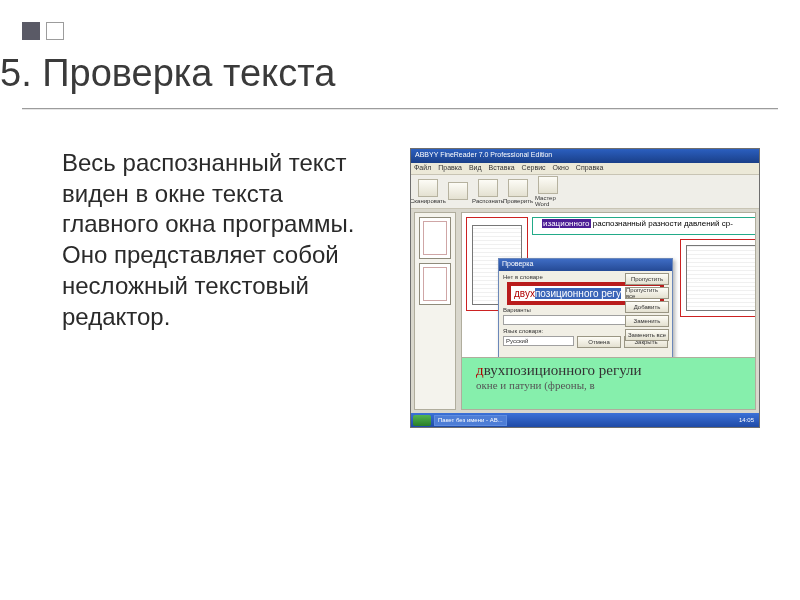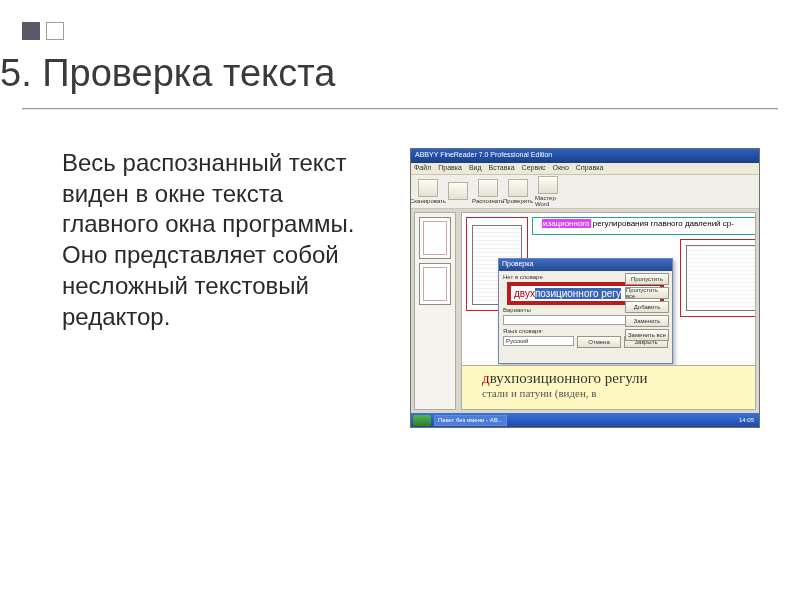--- a/index.html
+++ b/index.html
@@ -151,21 +151,21 @@
     background: repeating-linear-gradient(0deg,#fff,#fff 3px,#f0f0f0 3px,#f0f0f0 4px);
     border: 1px solid #777;
   }
   .doc .caption {
     position: absolute;
     font-size: 8px;
     color: #000;
     white-space: nowrap;
   }
   .doc .red-letter { color: #b00000; }
-  .doc .hl { background: #d946ef; color: #fff; padding: 0 1px; }
+  .doc .hl { background: #4c1d95; color: #fff; padding: 0 1px; }
   .doc .dialog {
     position: absolute;
     left: 36px; top: 45px;
     width: 175px; height: 106px;
     background: #f1efe5;
     border: 1px solid #6b87b9;
     box-shadow: 2px 2px 4px rgba(0,0,0,.3);
   }
   .dlg-title {
     height: 12px;
@@ -192,24 +192,24 @@
     display: flex; align-items: center; justify-content: center;
   }
   .dlg-btns-col {
     position: absolute; right: 3px; top: 14px;
     display: flex; flex-direction: column; gap: 2px;
   }
   
   .textpane {
     position: absolute;
     left: 0; right: 0; bottom: 0;
-    height: 44px;
+    height: 52px;
     border-top: 1px solid #b0ad9d;
-    background: #fef9c3;
-    padding: 4px 20px;
+    background: #86efac;
+    padding: 4px 14px;
     overflow: hidden;
   }
   .textpane .line1 {
     font-size: 15px;
     font-family: "Times New Roman", serif;
   }
   .textpane .line2 {
     font-size: 11px;
     font-family: "Times New Roman", serif;
     color: #555;
@@ -298,21 +298,21 @@
       </div>
 
       <div class="doc">
 
         <div class="seg-red" style="left:4px; top:4px; width:62px; height:94px;"></div>
         <div class="seg-grn" style="left:70px; top:4px; width:230px; height:18px;"></div>
         <div class="seg-red" style="left:218px; top:26px; width:82px; height:78px;"></div>
 
         <div class="caption" style="left:80px; top:6px;">
           <span class="hl">изационного</span>
-          <span>регулирования главного давлений ср-</span>
+          <span>распознанный разности давлений ср-</span>
         </div>
 
         <div class="diagram" style="left:10px; top:12px; width:50px; height:80px;"></div>
         <div class="diagram" style="left:224px; top:32px; width:70px; height:66px;"></div>
 
         <div class="dialog">
           <div class="dlg-title">Проверка</div>
           <div class="dlg-body">
             <div>Нет в словаре</div>
             <div class="dlg-word">
@@ -335,21 +335,21 @@
             <div class="dlg-btn">Добавить</div>
             <div class="dlg-btn">Заменить</div>
             <div class="dlg-btn">Заменить все</div>
           </div>
         </div>
 
         <div class="textpane">
           <div class="line1">
             <span class="red-letter">д</span><span>вухпозиционного  регули</span>
           </div>
-          <div class="line2">стали и патуни (виден, в</div>
+          <div class="line2">окне и патуни (фреоны, в</div>
         </div>
       </div>
     </div>
 
     <div class="taskbar">
       <div class="start"></div>
       <div class="task">Пакет без имени - AB...</div>
       <div class="tray">14:05</div>
     </div>
   </div>

